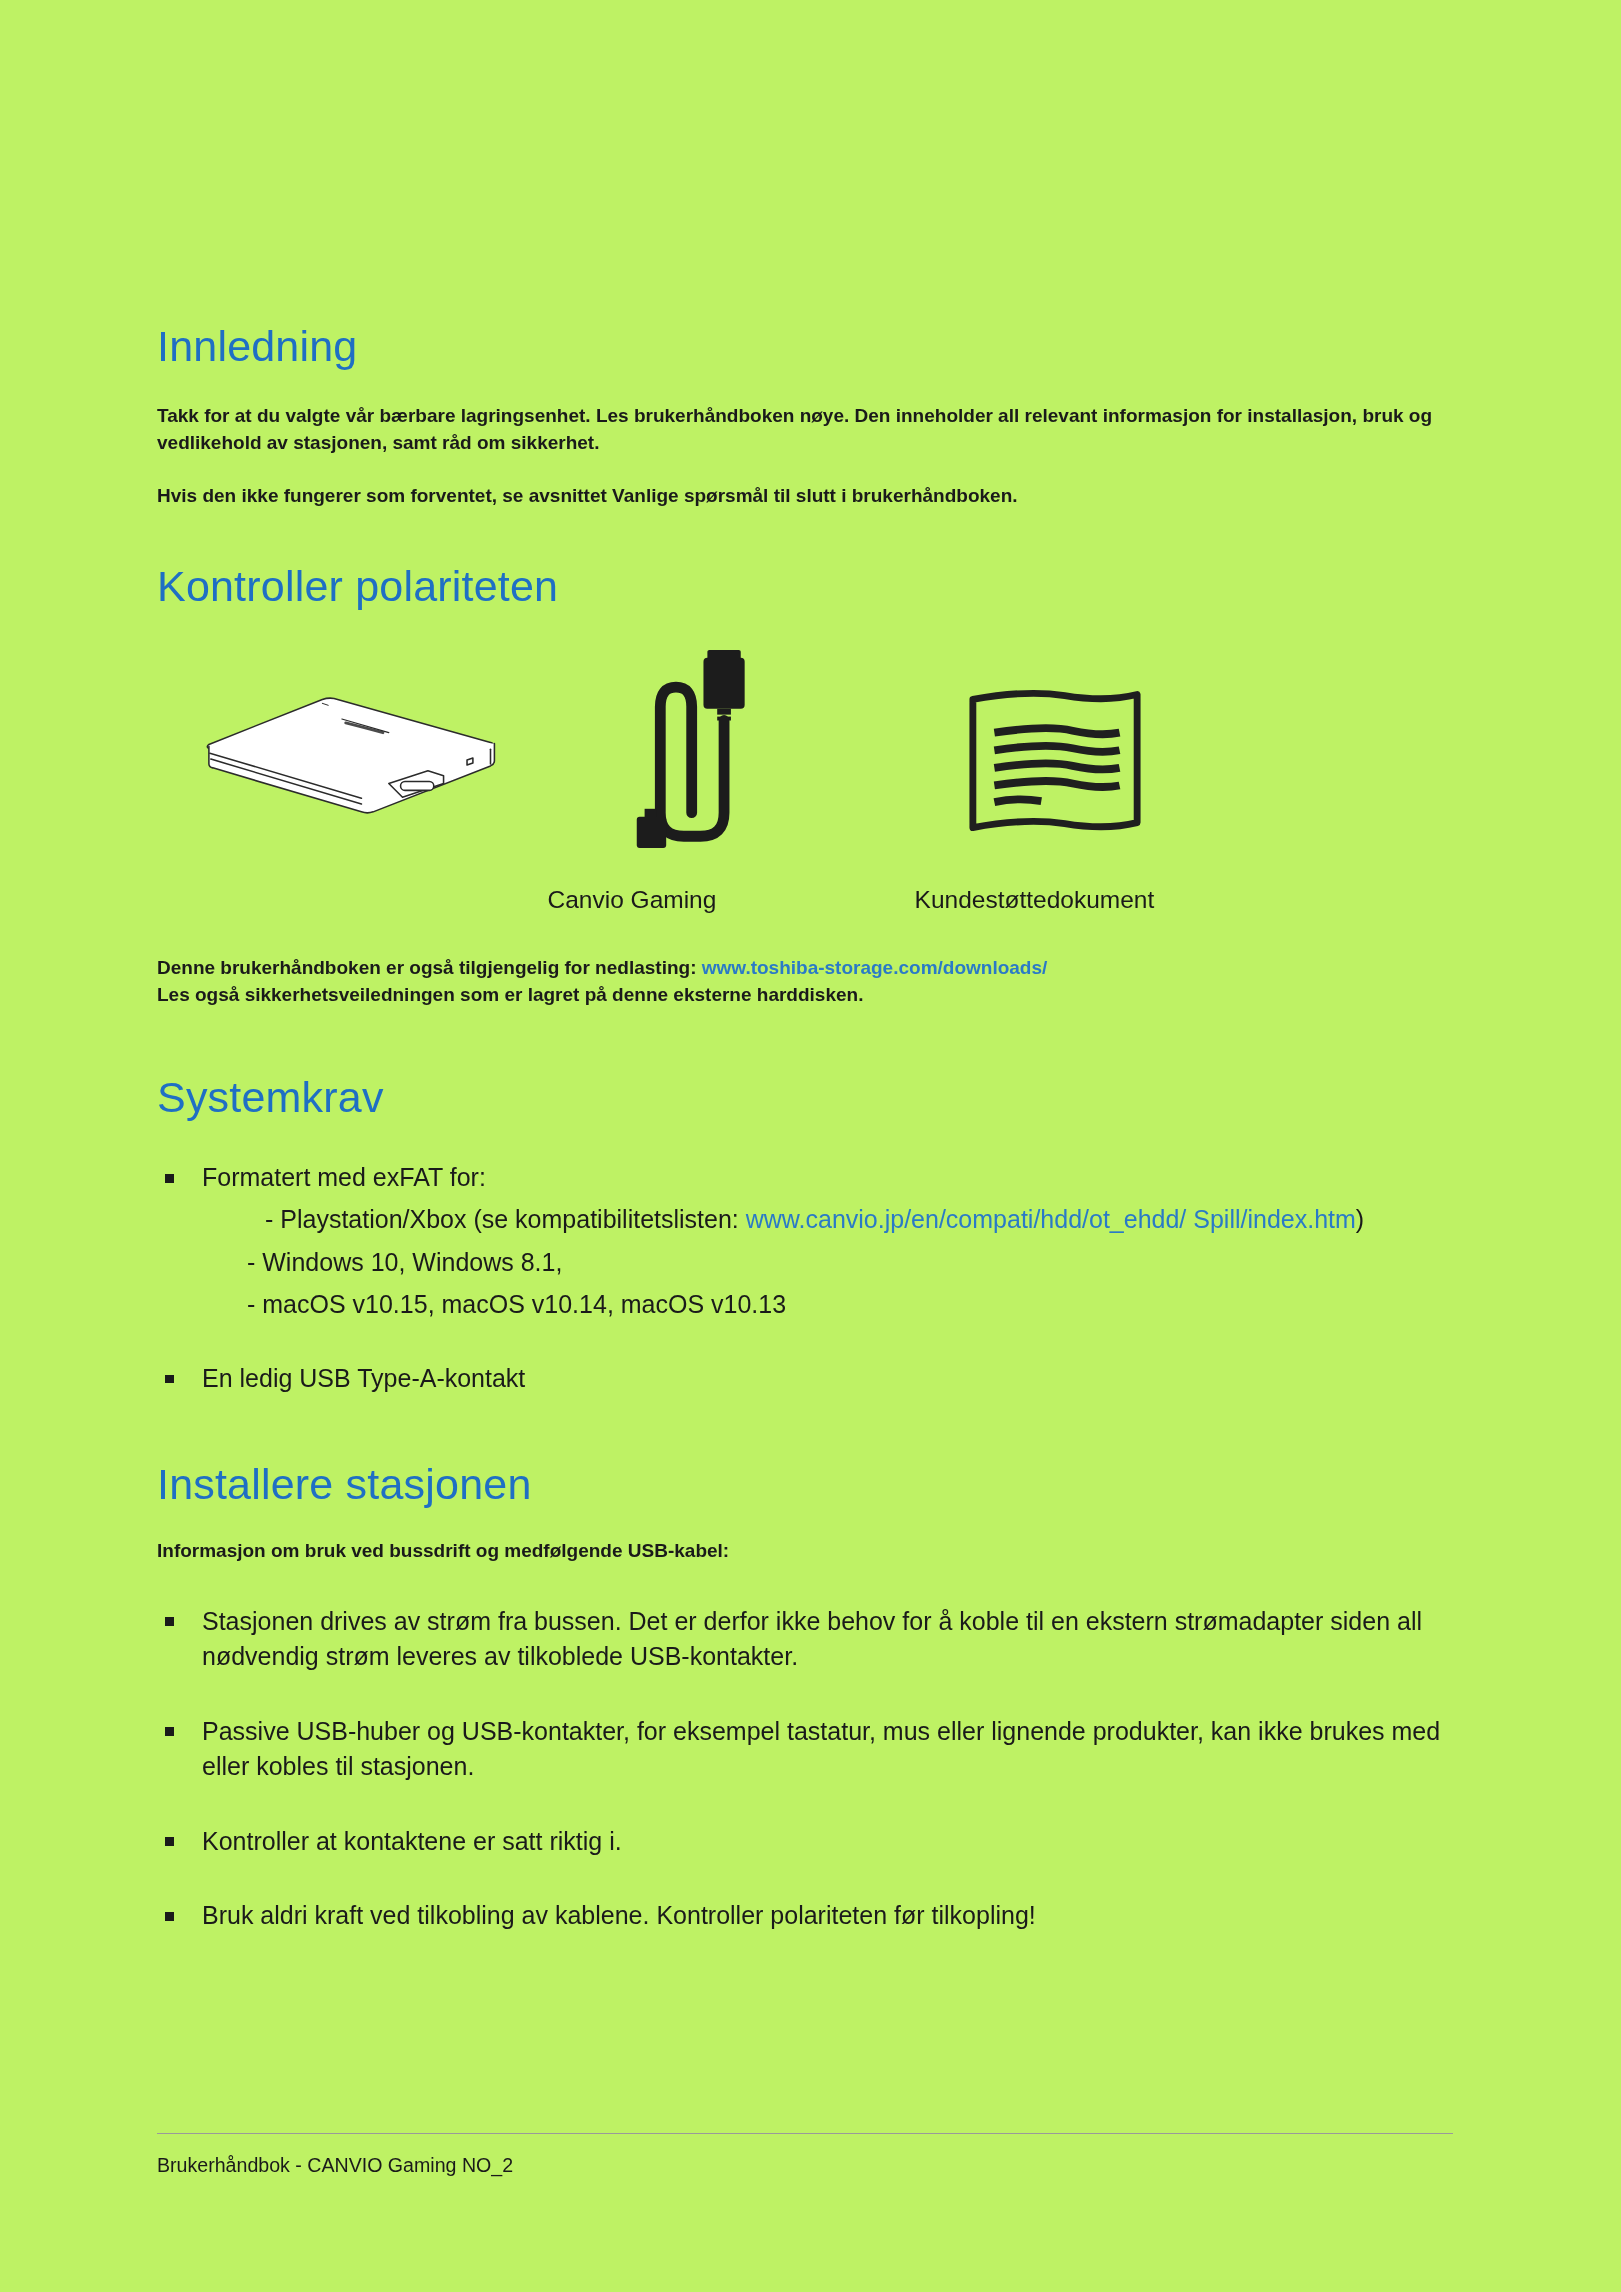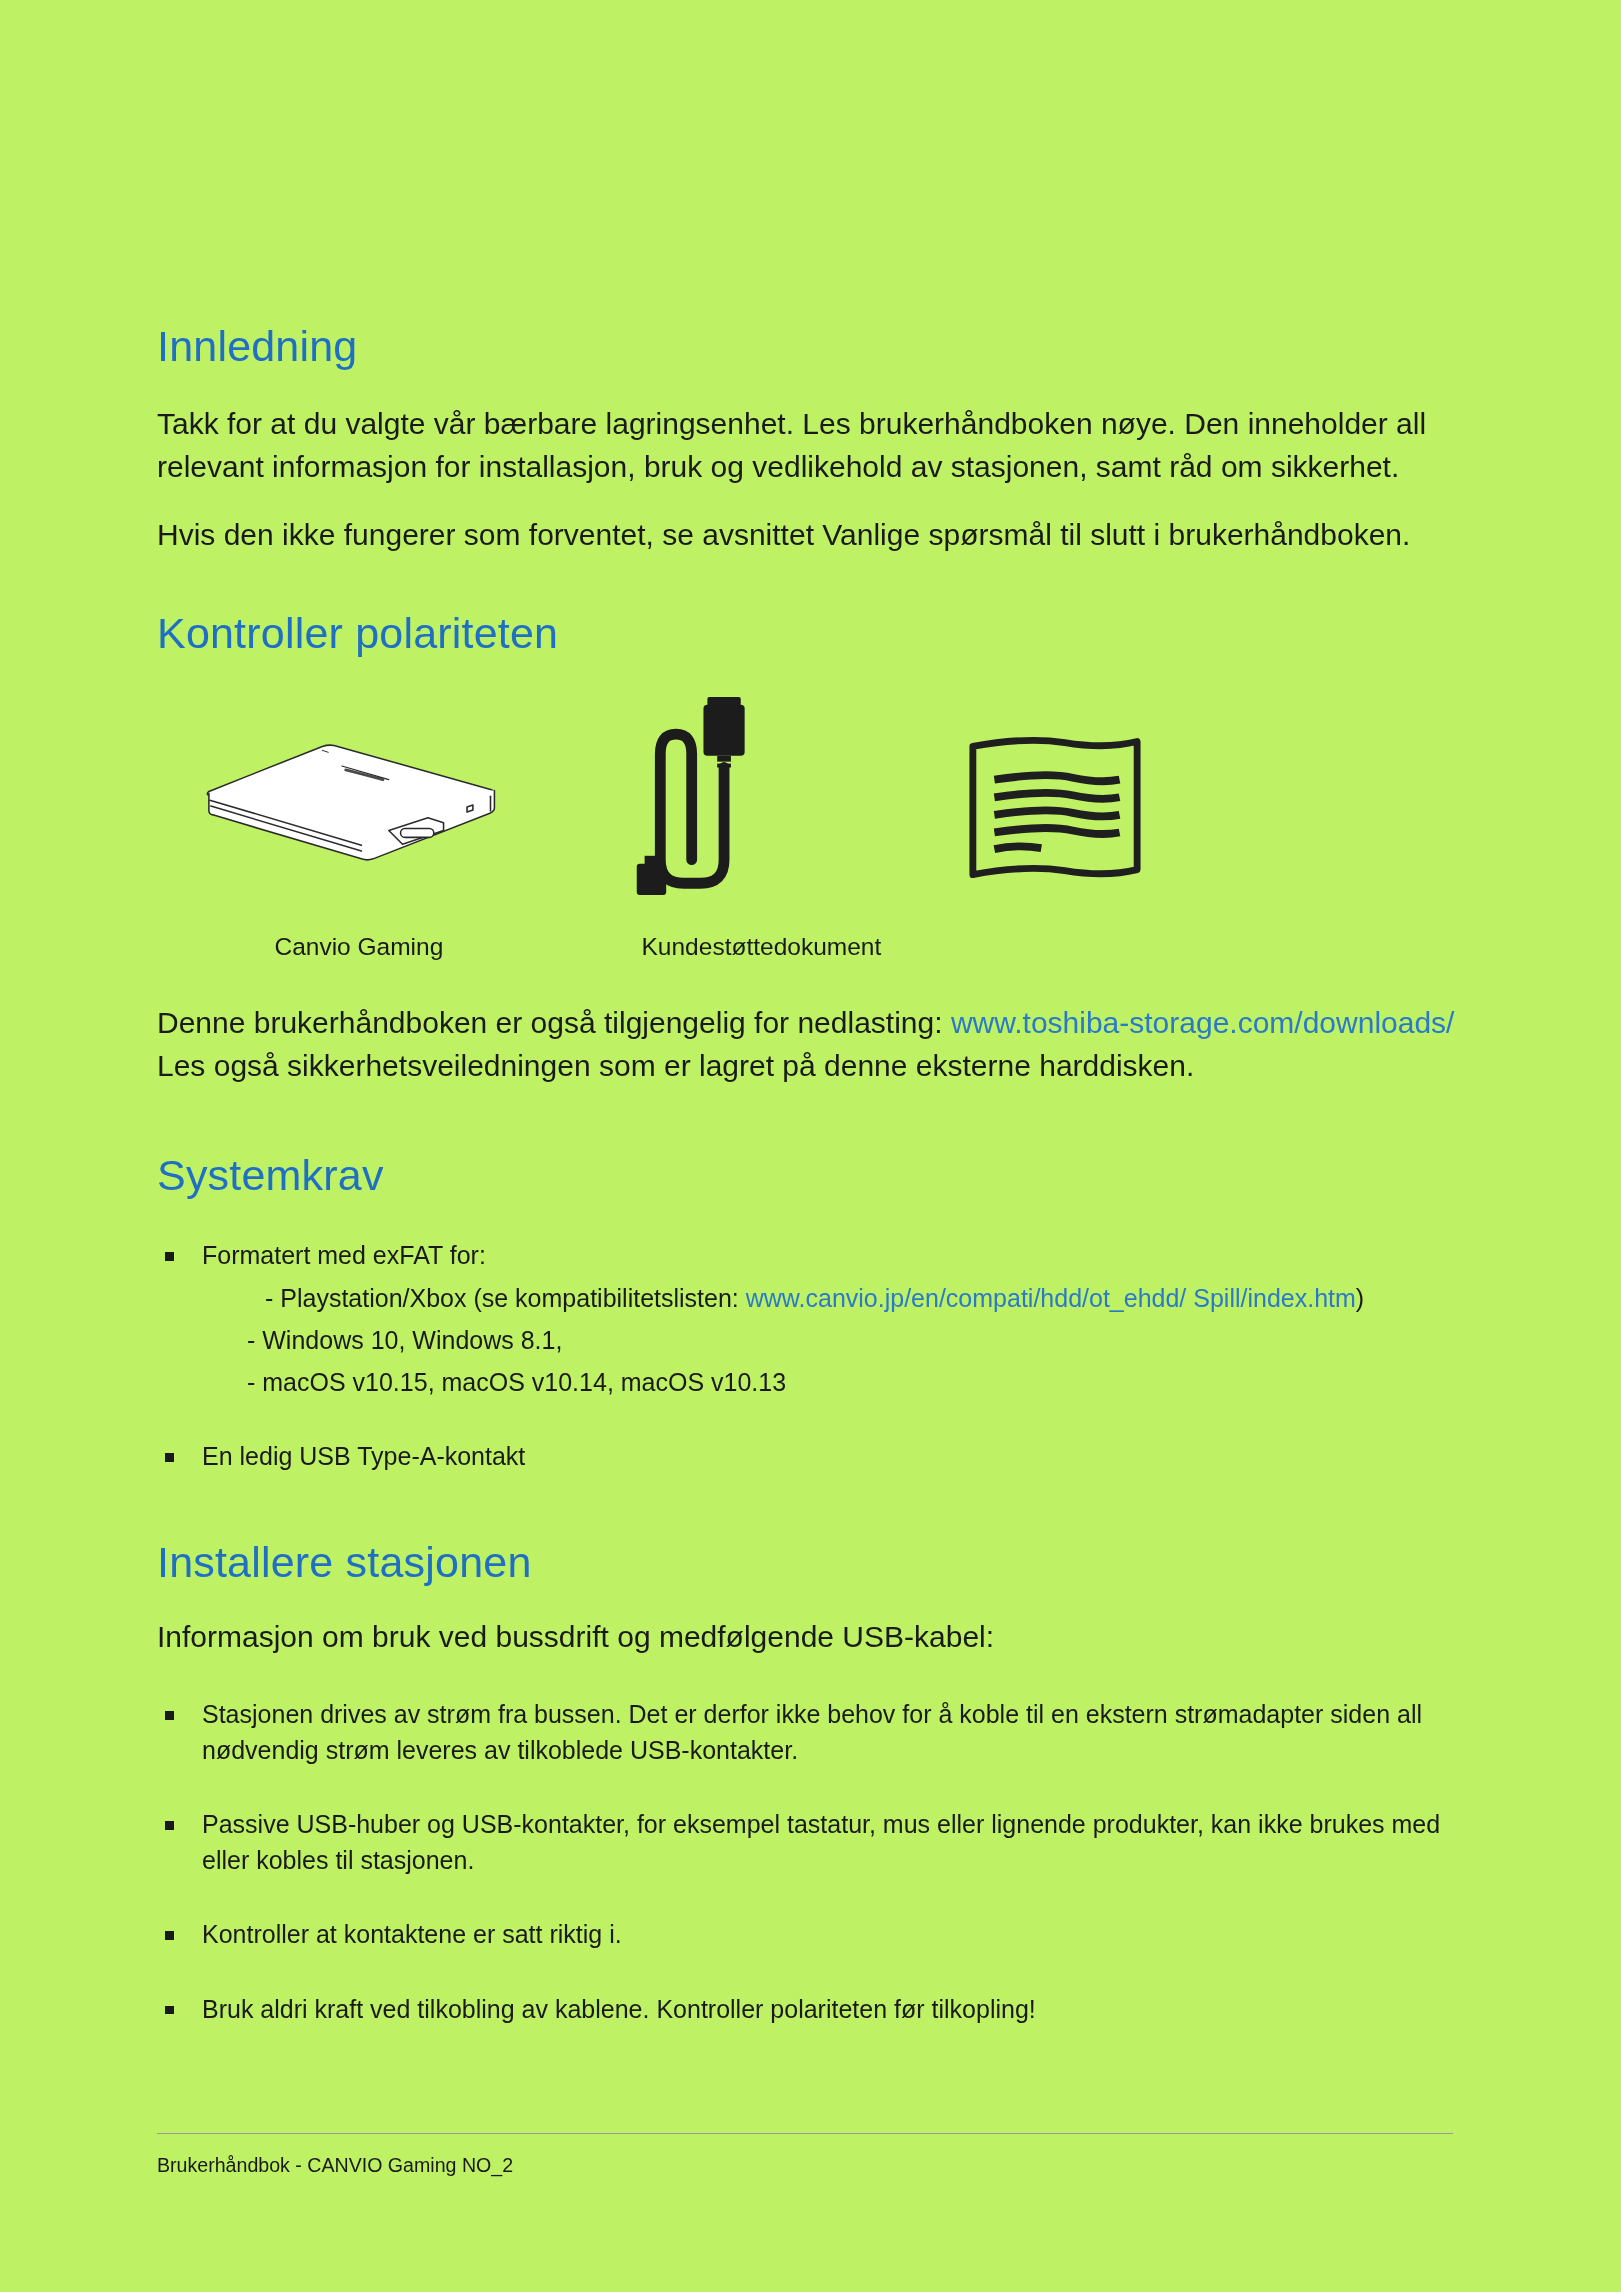--- a/index.html
+++ b/index.html
@@ -25,25 +25,25 @@
     color: #1f6fc4;
     font-weight: 400;
     font-size: 43px;
     line-height: 1.1;
     margin: 0 0 33px 0;
     letter-spacing: 0.2px;
   }
   h1.section-heading.tight { margin-bottom: 29px; }
 
   p.body-text {
-    font-size: 30px;
+    font-size: 19px;
     line-height: 1.42;
     margin: 0 0 25.5px 0;
     max-width: 1318px;
-    font-weight: 400;
+    font-weight: 700;
   }
   p.body-text.last { margin-bottom: 0; }
 
   .spacer-lg { height: 53px; }
   .spacer-md { height: 39px; }
 
   
   .components {
     display: flex;
     align-items: flex-end;
@@ -78,20 +78,21 @@
     font-size: 24.5px;
     font-weight: 300;
     text-align: center;
     white-space: nowrap;
   }
   .caption-row {
     display: flex;
     align-items: flex-start;
     margin-top: 15.7px;
     padding-left: 5.9px;
+    justify-content: center;
   }
   .cap-cell-drive { width: 392px; text-align: center; }
   .cap-cell-cable { width: 294px; text-align: center; }
   .cap-cell-doc   { width: 323px; margin-left: 45px; text-align: center; }
 
   
   a.link, .link {
     color: #2a7ac7;
     text-decoration: none;
     word-break: break-word;

